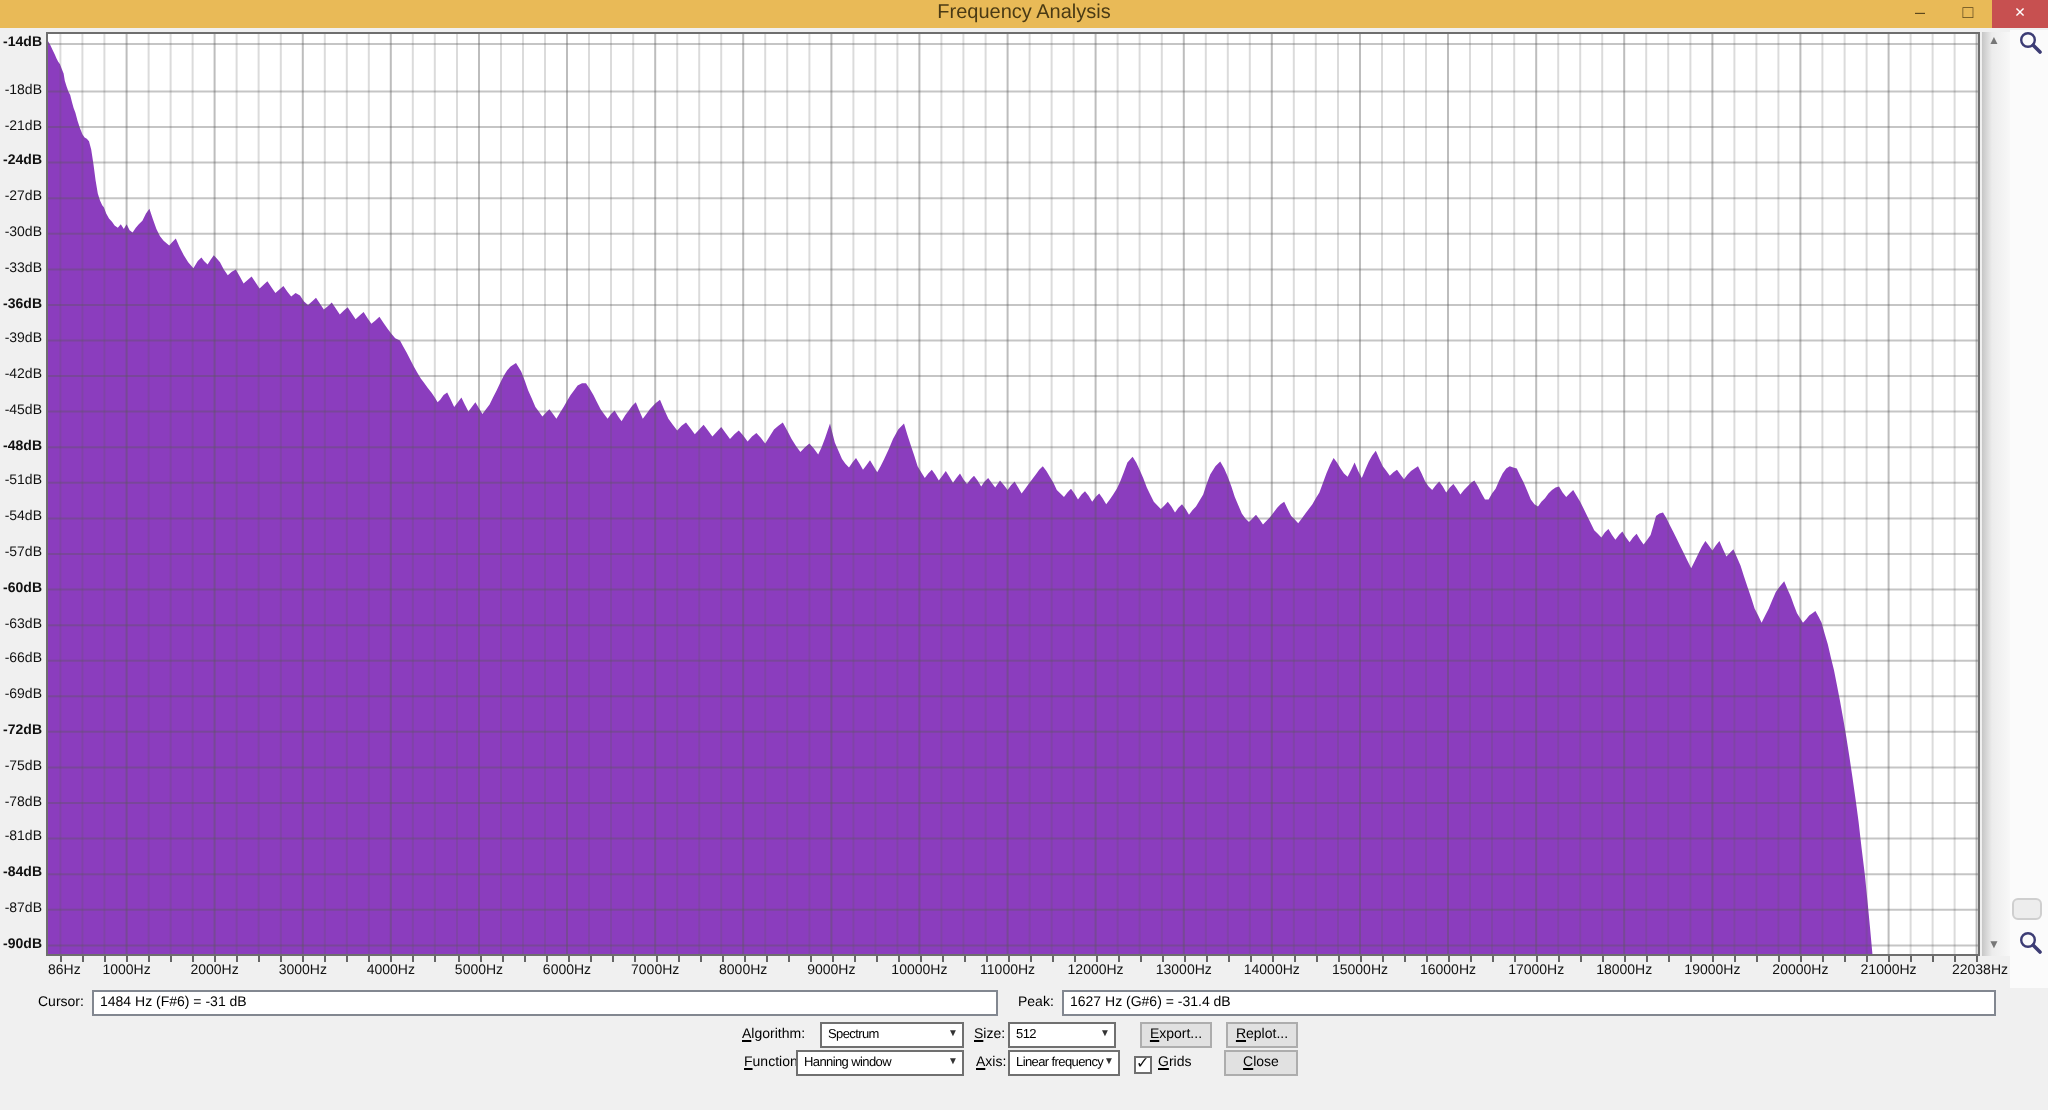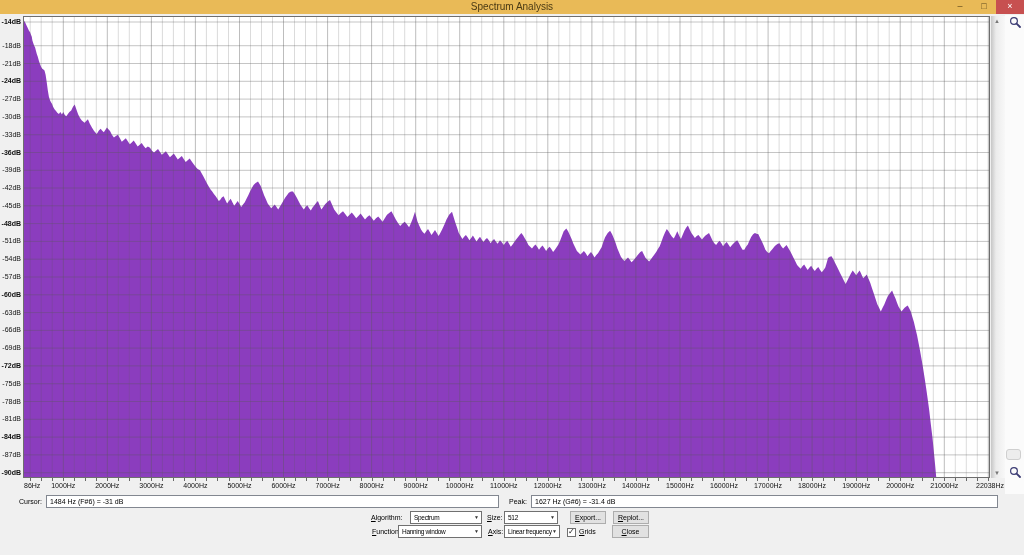--- a/index.html
+++ b/index.html
@@ -61,21 +61,21 @@
   .check{position:absolute;left:0px;top:-2px;font-size:8px;color:#111;}
   .grids-lbl{left:579px;top:528px;}
   u{text-decoration:underline;}
 </style>
 </head>
 <body>
 
 <div class="window">
 
   <div class="titlebar" id="titlebar" style="background: rgb(233, 186, 87);">
-    <span class="title">Spectrum Analysis</span>
+    <span class="title">Frequency Analysis</span>
     <div class="winbtns">
       <div class="wbtn"><span>–</span></div>
       <div class="wbtn"><span>□</span></div>
       <div class="wbtn close" id="close-wbtn" style="background: rgb(199, 80, 80);"><span>×</span></div>
     </div>
   </div>
 
   <div class="gutter"></div>
 
   <div class="yaxis" id="y-axis-labels">

